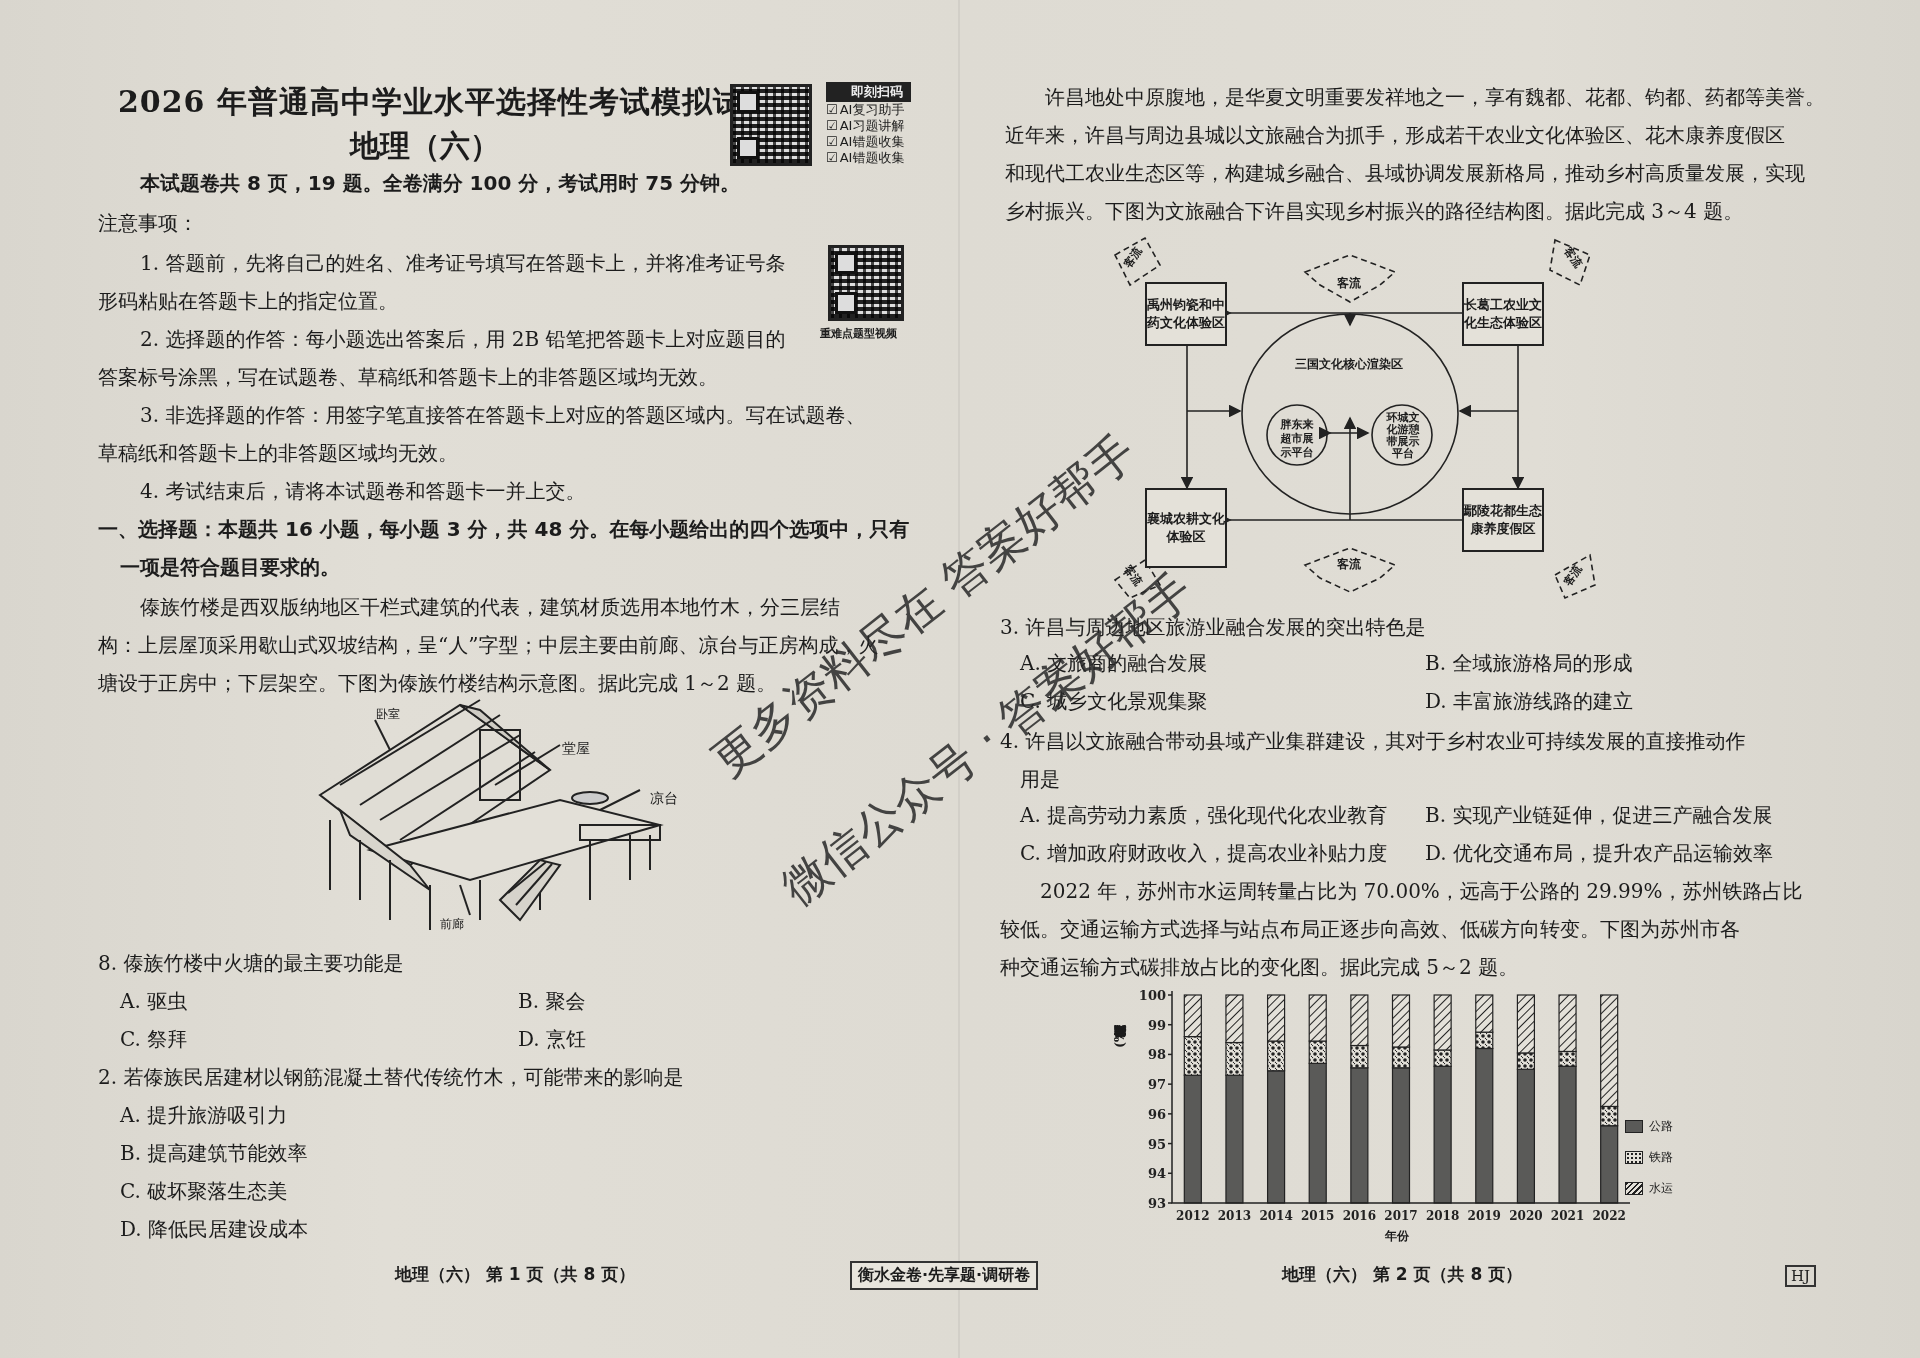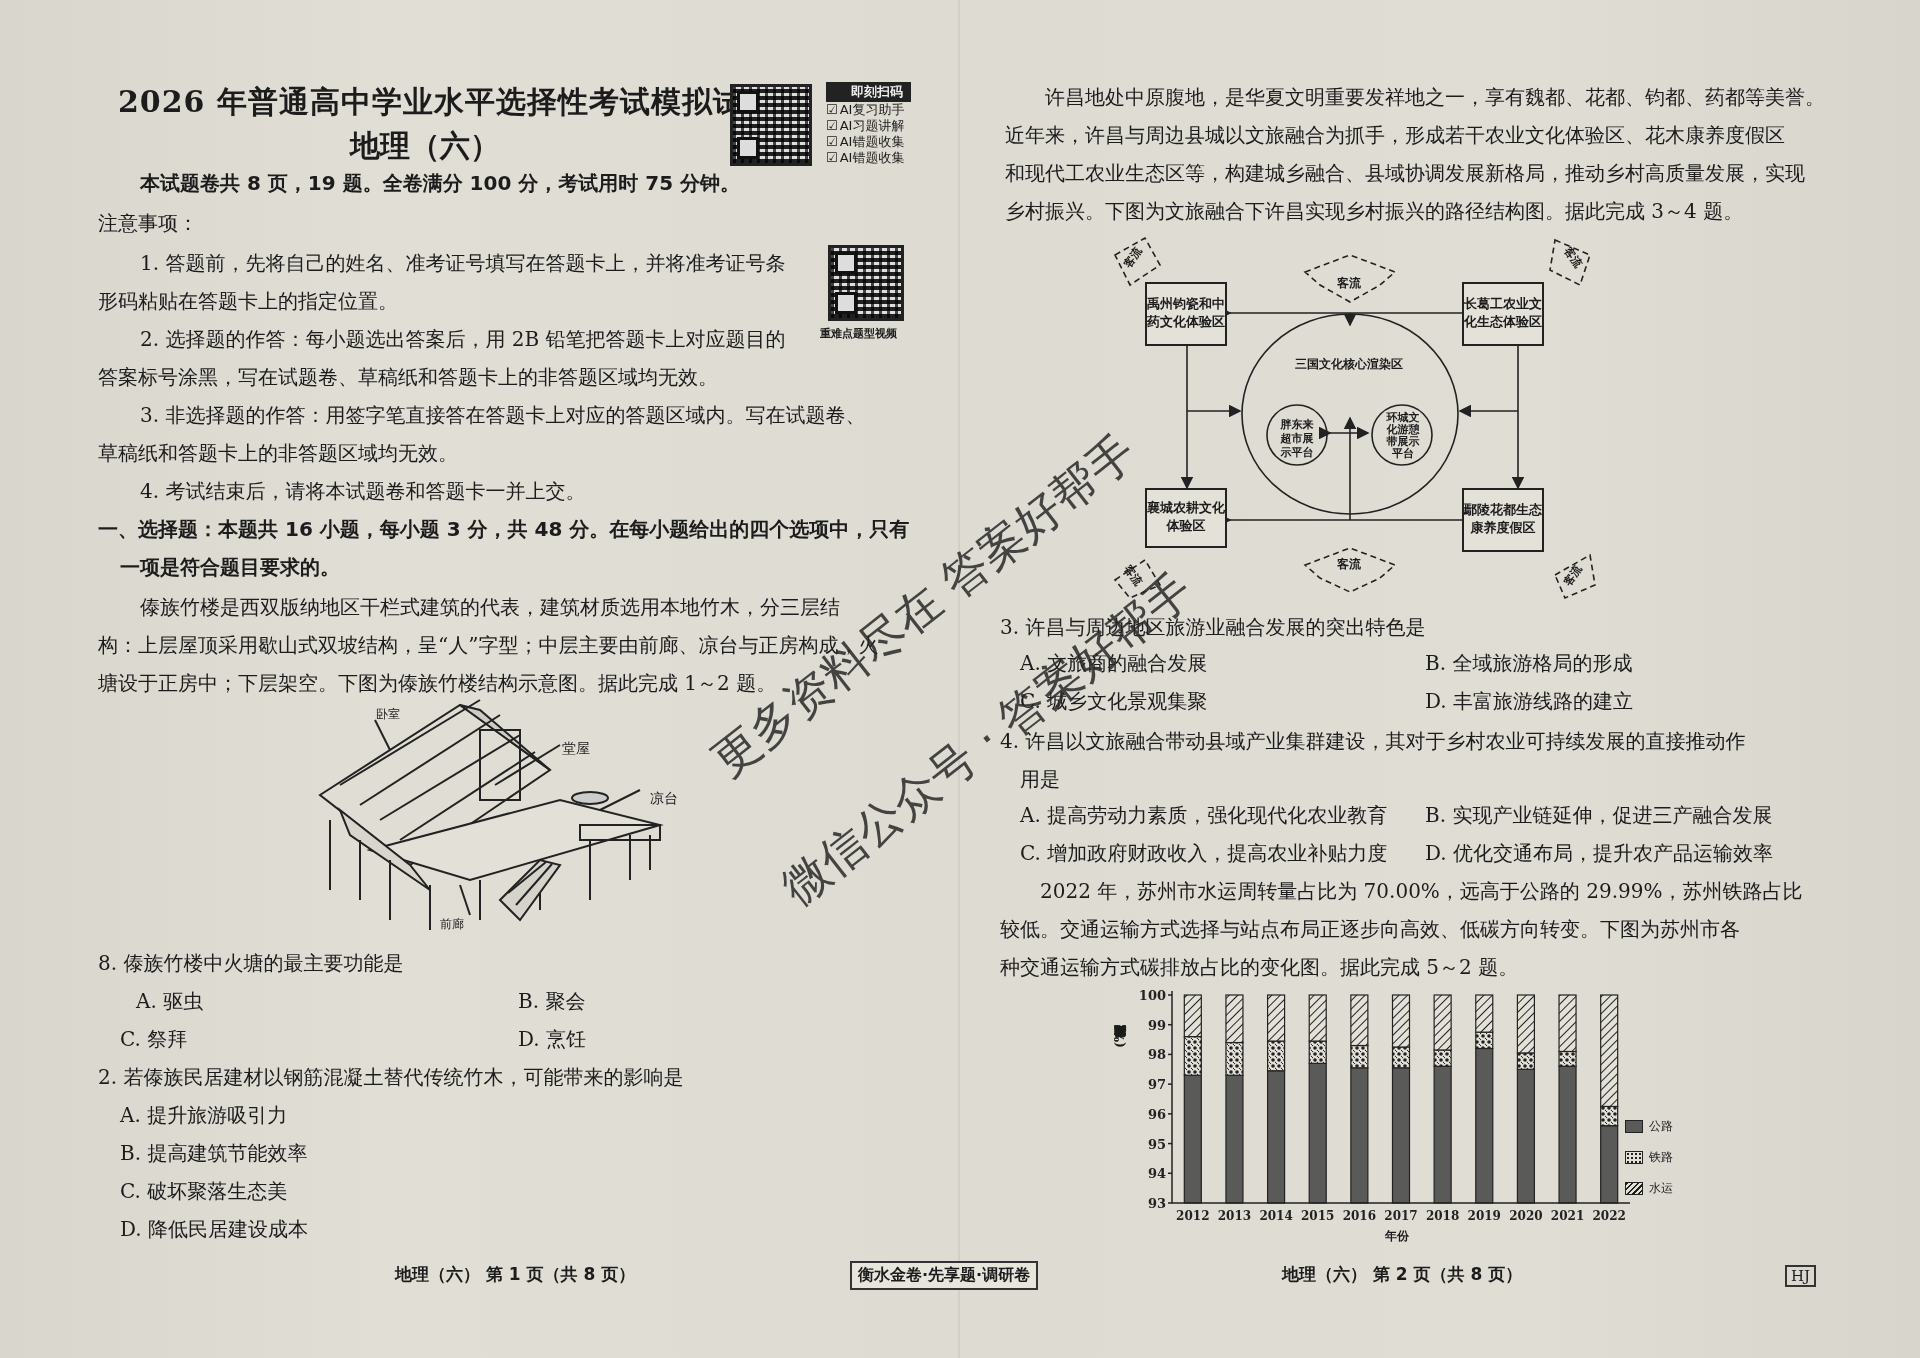--- a/index.html
+++ b/index.html
@@ -28,21 +28,21 @@
   .qr::before { left:4px; top:4px; }
   .qr::after { left:4px; bottom:4px; }
   .ai-box { font-size:13px; font-family:"DejaVu Sans",sans-serif; line-height:16px; }
   .ai-head { background:#222; color:#eee; padding:2px 8px; font-weight:bold; text-align:right; font-size:13px; }
   .check::before { content:"\2611"; margin-right:2px; }
   .opt { font-size:20px; position:absolute; white-space:nowrap; }
   .footer { font-size:17px; font-weight:bold; font-family:"DejaVu Sans",sans-serif; }
   .brand { border:2px solid #333; padding:2px 6px; font-size:16px; font-weight:bold; font-family:"DejaVu Sans",sans-serif; background:#e8e5dd;}
   .hj { border:2px solid #333; padding:0 4px; font-size:15px; font-family:"DejaVu Serif",serif; }
   .watermark { position:absolute; font-family:"DejaVu Sans",sans-serif; color:rgba(40,40,40,0.85); font-size:46px; white-space:nowrap; transform-origin:left top; }
-  .diagram-box { position:absolute; border:2px solid #222; background:#e4e1d9; font-size:13px; font-weight:bold; text-align:center; display:flex; align-items:center; justify-content:center; line-height:18px; font-family:Liberation Mono, monospace; box-sizing:border-box; }
+  .diagram-box { position:absolute; border:2px solid #222; background:#e4e1d9; font-size:13px; font-weight:bold; text-align:center; display:flex; align-items:center; justify-content:center; line-height:18px; font-family:Liberation Serif, serif; box-sizing:border-box; }
   .chart-label { font-size:13px; font-weight:bold; font-family:"DejaVu Serif",serif; }
   .legend-item { font-size:12px; font-family:"DejaVu Sans",sans-serif; display:flex; align-items:center; gap:6px; margin-bottom:14px; }
   .sw { width:16px; height:11px; border:1px solid #222; display:inline-block; }
 </style>
 </head>
 <body>
 
 <div class="sheet"></div>
 <div class="fold"></div>
 
@@ -106,21 +106,21 @@
     <line x1="320" y1="120" x2="360" y2="100"></line>
       <line x1="180" y1="195" x2="190" y2="225"></line>
   </g>
 </svg>
 <div class="abs sans" style="left:376px;top:706px;font-size:12px;">卧室</div>
 <div class="abs sans" style="left:562px;top:740px;font-size:14px;">堂屋</div>
 <div class="abs sans" style="left:650px;top:790px;font-size:14px;">凉台</div>
 <div class="abs sans" style="left:440px;top:916px;font-size:12px;">前廊</div>
 
 <div class="abs line" style="left:98px;top:944px;">8. 傣族竹楼中火塘的最主要功能是</div>
-<div class="opt" style="left:136px;top:988px;text-align:center;">A. 驱虫</div>
+<div class="opt" style="left:120px;top:988px;text-align:center;">A. 驱虫</div>
 <div class="opt" style="left:518px;top:988px;">B. 聚会</div>
 <div class="opt" style="left:120px;top:1026px;">C. 祭拜</div>
 <div class="opt" style="left:518px;top:1026px;">D. 烹饪</div>
 <div class="abs line" style="left:98px;top:1058px;">2. 若傣族民居建材以钢筋混凝土替代传统竹木，可能带来的影响是</div>
 <div class="opt" style="left:120px;top:1102px;">A. 提升旅游吸引力</div>
 <div class="opt" style="left:120px;top:1140px;">B. 提高建筑节能效率</div>
 <div class="opt" style="left:120px;top:1178px;">C. 破坏聚落生态美</div>
 <div class="opt" style="left:120px;top:1216px;">D. 降低民居建设成本</div>
 
 <div class="abs footer" style="left:395px;top:1263px;">地理（六） 第 1 页（共 8 页）</div>
@@ -155,21 +155,21 @@
       <polygon points="205,335 250,318 295,335 280,348 250,362 220,348"></polygon>
       <polygon points="15,25 45,8 60,35 30,55"></polygon>
       <polygon points="455,10 490,25 480,55 450,40"></polygon>
       <polygon points="15,350 45,330 60,355 30,368"></polygon>
       <polygon points="455,345 490,325 495,355 465,368"></polygon>
     </g>
   </g>
 </svg>
 <div class="diagram-box" style="left:1145px;top:282px;width:82px;height:64px;">禹州钧瓷和中药文化体验区</div>
 <div class="diagram-box" style="left:1462px;top:282px;width:82px;height:64px;">长葛工农业文化生态体验区</div>
-<div class="diagram-box" style="left:1145px;top:488px;width:82px;height:60px;">襄城农耕文化体验区</div>
+<div class="diagram-box" style="left:1145px;top:488px;width:82px;height:80px;">襄城农耕文化体验区</div>
 <div class="diagram-box" style="left:1462px;top:488px;width:82px;height:64px;">鄢陵花都生态康养度假区</div>
 <div class="abs sans" style="left:1295px;top:356px;font-size:12px;font-weight:bold;">三国文化核心渲染区</div>
 <div class="abs sans" style="left:1276px;top:418px;width:42px;font-size:11px;font-weight:bold;text-align:center;line-height:14px;">胖东来超市展示平台</div>
 <div class="abs sans" style="left:1382px;top:412px;width:42px;font-size:11px;font-weight:bold;text-align:center;line-height:12px;">环城文化游憩带展示平台</div>
 <div class="abs sans" style="left:1337px;top:275px;font-size:12px;font-weight:bold;">客流</div>
 <div class="abs sans" style="left:1337px;top:556px;font-size:12px;font-weight:bold;">客流</div>
 <div class="abs sans" style="left:1122px;top:250px;font-size:11px;font-weight:bold;transform:rotate(-55deg);">客流</div>
 <div class="abs sans" style="left:1562px;top:250px;font-size:11px;font-weight:bold;transform:rotate(55deg);">客流</div>
 <div class="abs sans" style="left:1122px;top:568px;font-size:11px;font-weight:bold;transform:rotate(55deg);">客流</div>
 <div class="abs sans" style="left:1562px;top:568px;font-size:11px;font-weight:bold;transform:rotate(-55deg);">客流</div>

